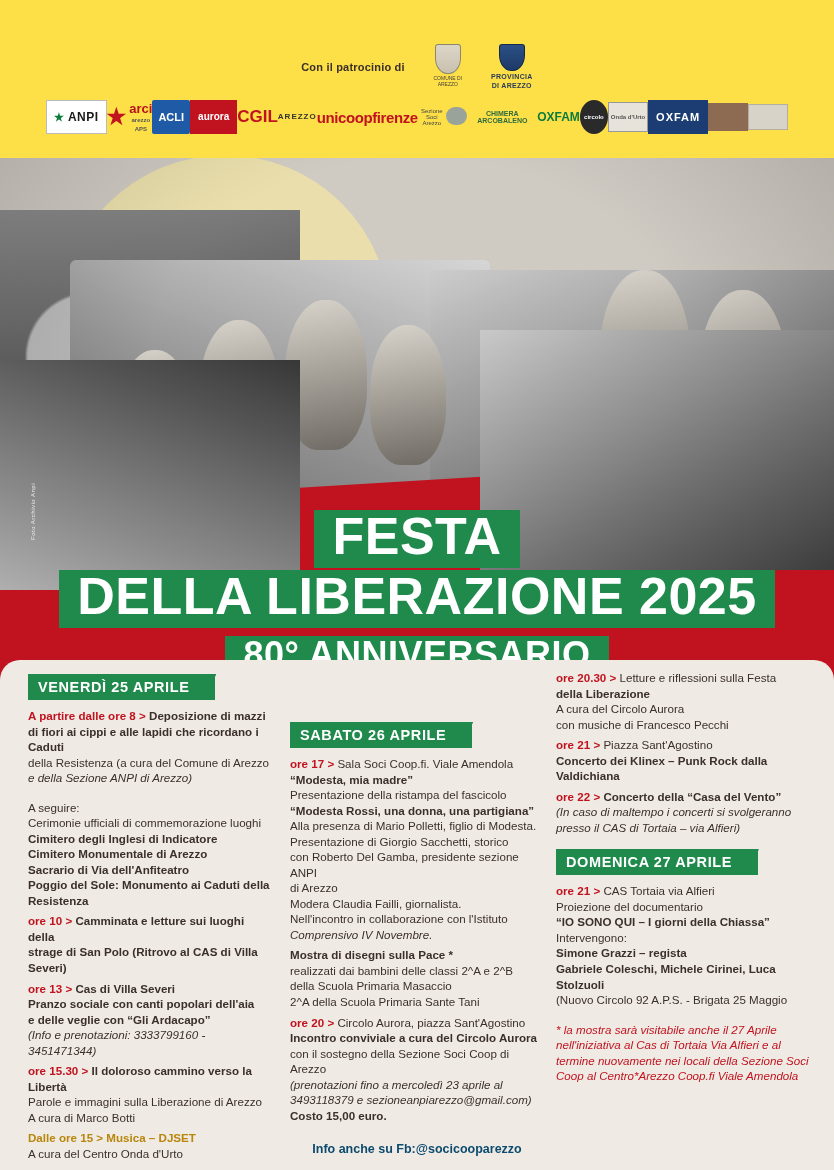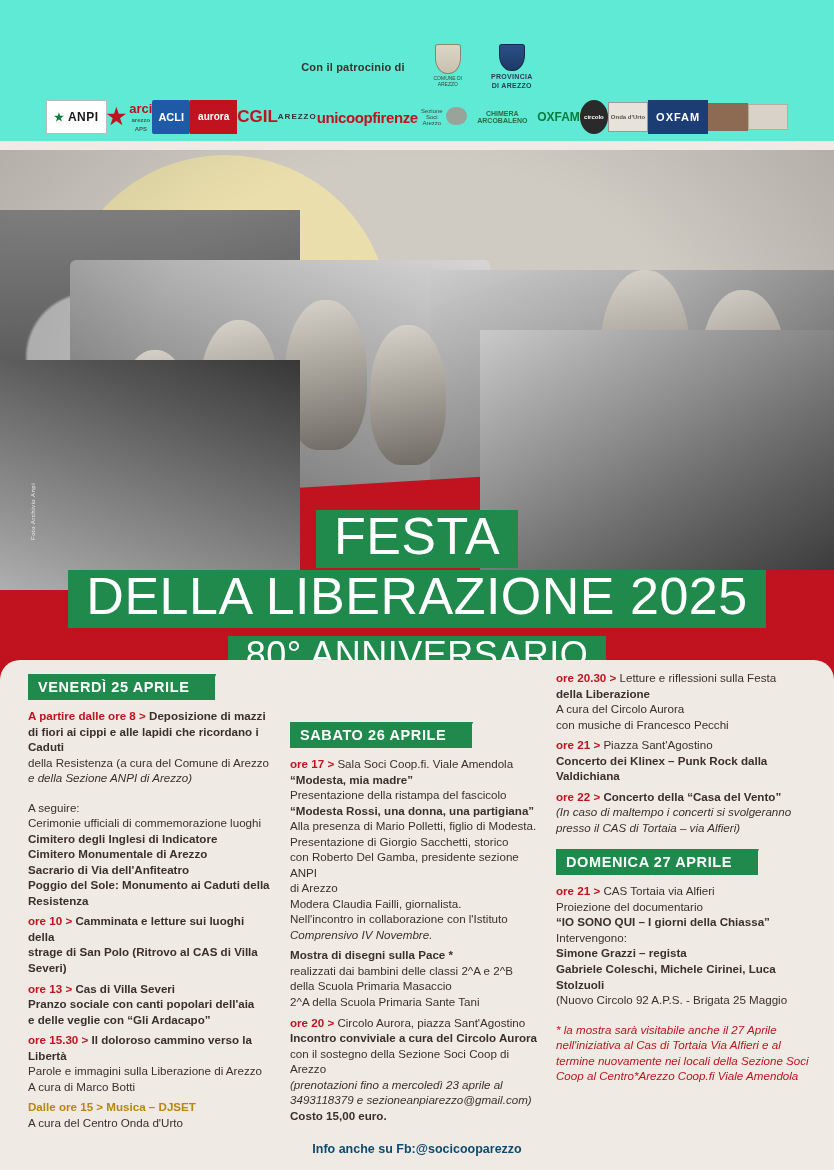--- a/index.html
+++ b/index.html
@@ -12,22 +12,22 @@
     overflow: hidden;
     color: #3b2f2a;
   }
   .poster {
     position: absolute; inset: 0;
     background: #efebe4;
   }
 
   
   .top-band {
-    position: absolute; top:0; left:0; right:0; height: 141px;
-    background: #5eead4;
+    position: absolute; top:0; left:0; right:0; height: 158px;
+    background: #fde047;
     z-index: 5;
   }
   .patronage {
     position: absolute; top: 44px; left: 0; right: 0;
     display: flex; align-items: center; justify-content: center; gap: 22px;
   }
   .patronage .ptxt {
     font-size: 11px; font-weight: bold; letter-spacing: .2px; color: #3b2f2a;
   }
   .crest {
@@ -147,21 +147,21 @@
     transform: rotate(-90deg); transform-origin: left top; z-index: 9;
     letter-spacing:.5px;
   }
 
   
   .title-wrap {
     position:absolute; left:0; right:0; top:510px; z-index: 10;
     text-align:center;
   }
   .tline1, .tline2, .tline3 {
-    display:inline-block; color:#fff; font-weight:normal;
+    display:inline-block; color:#fff; font-weight:bold;
     background:#1f8a4c;
     padding: 2px 18px 6px;
     letter-spacing: .5px;
     line-height: .96;
   }
   .tline1 { font-size: 52px; margin-bottom: 2px; }
   .tline2 { font-size: 52px; margin-bottom: 8px; }
   .tline3 { font-size: 36px; }
 
   
@@ -316,20 +316,21 @@
 
       <div class="blk">
         <b class="time">ore 10 &gt;</b><b> Camminata e letture sui luoghi della</b><br>
         <b>strage di San Polo (Ritrovo al CAS di Villa Severi)</b>
       </div>
 
       <div class="blk">
         <b class="time">ore 13 &gt;</b><b> Cas di Villa Severi</b><br>
         <b>Pranzo sociale con canti popolari dell'aia</b><br>
         <b>e delle veglie con “Gli Ardacapo”</b><br>
+        <span class="it">(Info e prenotazioni: 3333799160 - 3451471344)</span>
       </div>
 
       <div class="blk">
         <b class="time">ore 15.30 &gt;</b><b> Il doloroso cammino verso la Libertà</b><br>
         <span>Parole e immagini sulla Liberazione di Arezzo</span><br>
         <span>A cura di Marco Botti</span>
       </div>
 
       <div class="blk">
         <b class="goldtime">Dalle ore 15 &gt;</b><b class="goldtime"> Musica – DJSET</b><br>

